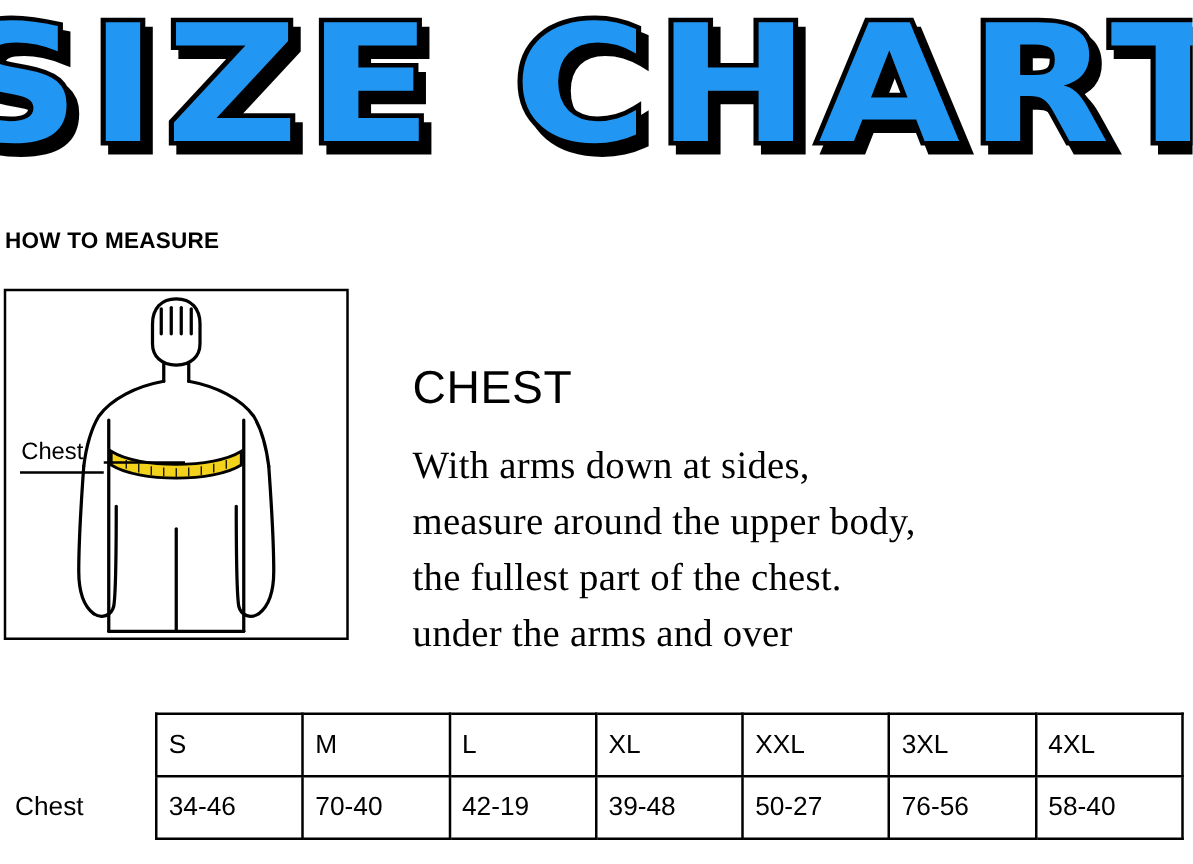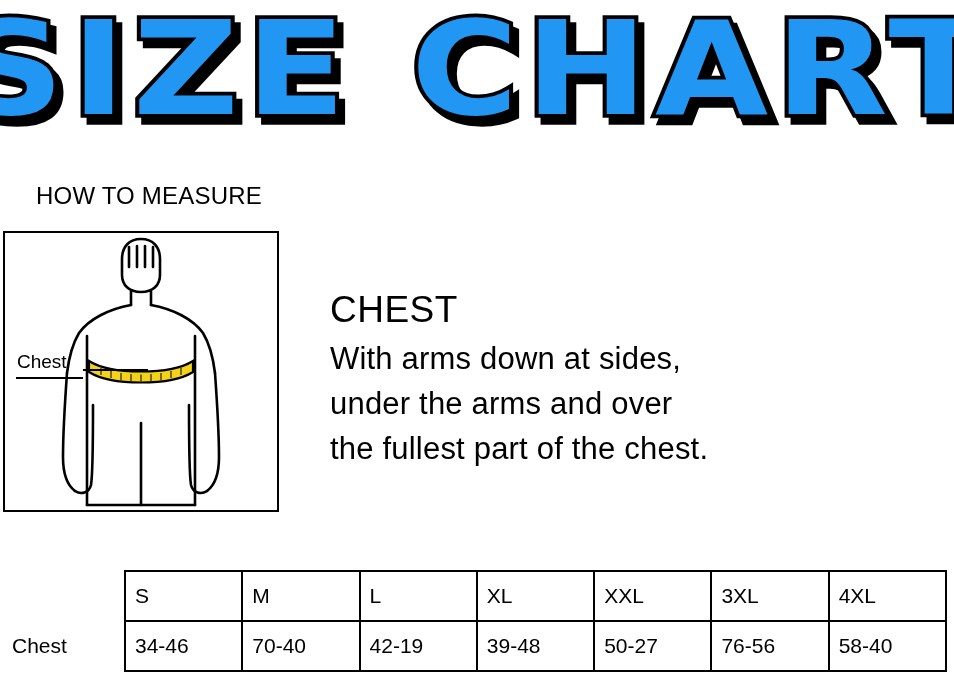--- a/index.html
+++ b/index.html
@@ -56,25 +56,24 @@
     -webkit-text-stroke: 7px #000000;
     transform: scaleX(1.18) scaleY(1.05);
     transform-origin: 477px 75px;
   }
 
   
   .how-to {
     position: absolute;
     left: 4px;
     top: 182px;
-    font-size: 24px;
-    font-weight: normal;
+    font-size: 18px;
+    font-weight: bold;
     letter-spacing: 0.2px;
     font-family: "Liberation Sans", sans-serif;
-    margin-left: 32px;
   }
 
   
   .figure-box {
     position: absolute;
     left: 3px;
     top: 231px;
     width: 276px;
     height: 281px;
     border: 2px solid #000000;
@@ -118,24 +117,24 @@
     top: 288px;
     width: 620px;
   }
   .desc-title {
     font-size: 37px;
     line-height: 44px;
     font-family: "Liberation Sans", sans-serif;
     letter-spacing: 0.5px;
   }
   .desc-body {
-    margin-top: 4px;
+    margin-top: 17px;
     font-size: 31px;
     line-height: 45px;
-    font-family: Liberation Sans, sans-serif;
+    font-family: Liberation Serif, serif;
     letter-spacing: 0.2px;
   }
 
   
   .size-table {
     position: absolute;
     left: 3px;
     top: 570px;
     width: 944px;
     border-collapse: collapse;
@@ -214,22 +213,23 @@
   </svg>
 </div>
 <div class="chest-label">Chest</div>
 <div class="chest-label-underline"></div>
 <div class="chest-leader"></div>
 
 <div class="desc">
   <div class="desc-title">CHEST</div>
   <div class="desc-body">
     <div>With arms down at sides,</div>
+    <div>measure around the upper body,</div>
+    <div>the fullest part of the chest.</div>
     <div>under the arms and over</div>
-    <div>the fullest part of the chest.</div>
   </div>
 </div>
 
 <table class="size-table">
   <tbody>
     <tr>
       <td class="rowhead"></td>
       <td class="bordered">S</td>
       <td class="bordered">M</td>
       <td class="bordered">L</td>

